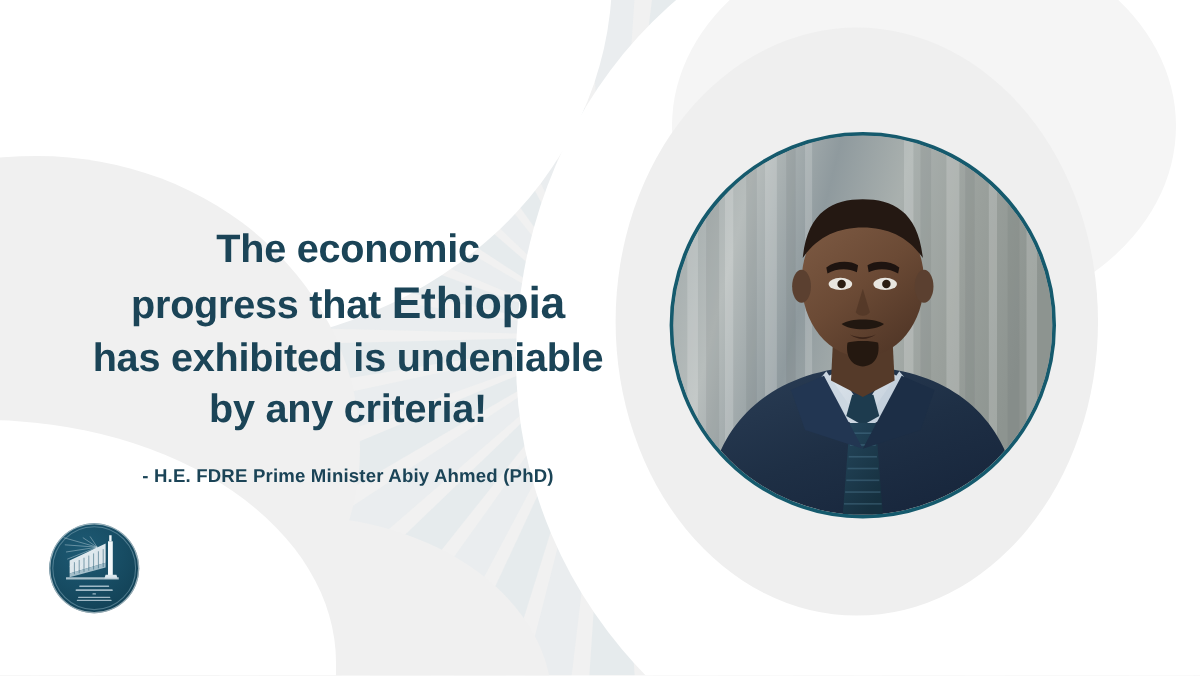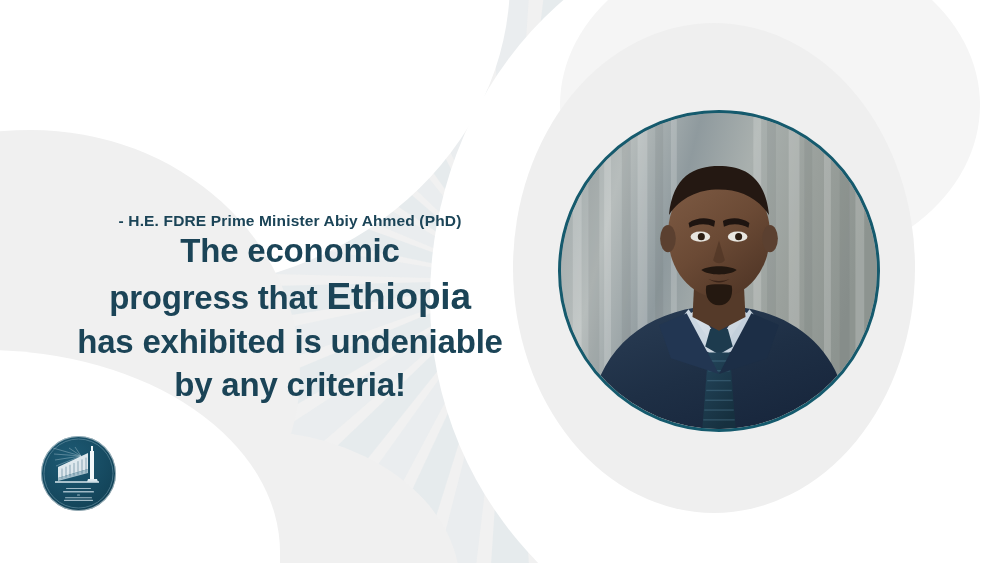--- a/index.html
+++ b/index.html
@@ -187,22 +187,22 @@
 
   <div class="bg-layer" id="bg-white-right"></div>
   <div class="bg-layer" id="bg-blob-white-tl"></div>
   <div class="bg-layer" id="bg-blob-grey-left"></div>
   <div class="bg-layer" id="bg-blob-grey-bottom"></div>
   <div class="bg-layer" id="bg-blob-white-bl"></div>
   <div class="bg-layer" id="halo-circle-2"></div>
   <div class="bg-layer" id="halo-circle"></div>
 
   <div id="quote-block">
+    <p id="quote-text">The economic<br>progress that <span class="hl">Ethiopia</span><br>has exhibited is undeniable<br>by any criteria!</p>
     <p id="quote-attrib">- H.E. FDRE Prime Minister Abiy Ahmed (PhD)</p>
-    <p id="quote-text">The economic<br>progress that <span class="hl">Ethiopia</span><br>has exhibited is undeniable<br>by any criteria!</p>
   </div>
 
   <div id="portrait-wrap">
     <svg id="portrait-svg" viewBox="0 0 322 322" aria-hidden="true">
       <defs>
         <linearGradient id="wallg" x1="0" y1="0" x2="1" y2="0.25">
           <stop offset="0" stop-color="#9ea7a8"></stop>
           <stop offset="0.22" stop-color="#b7bdbc"></stop>
           <stop offset="0.42" stop-color="#8f9a9e"></stop>
           <stop offset="0.60" stop-color="#a9b0ae"></stop>

